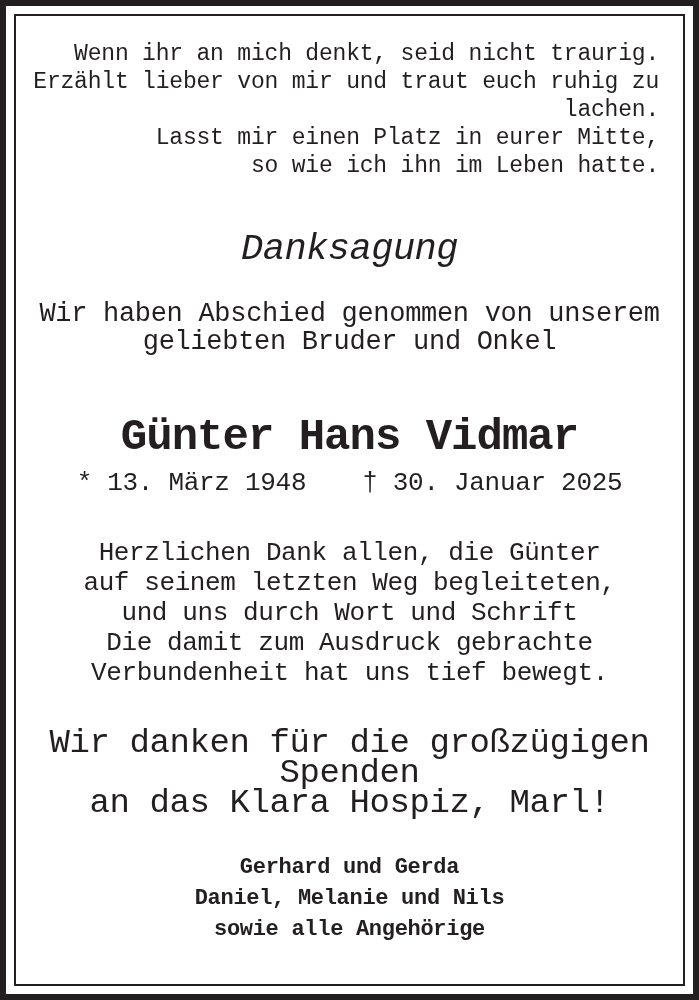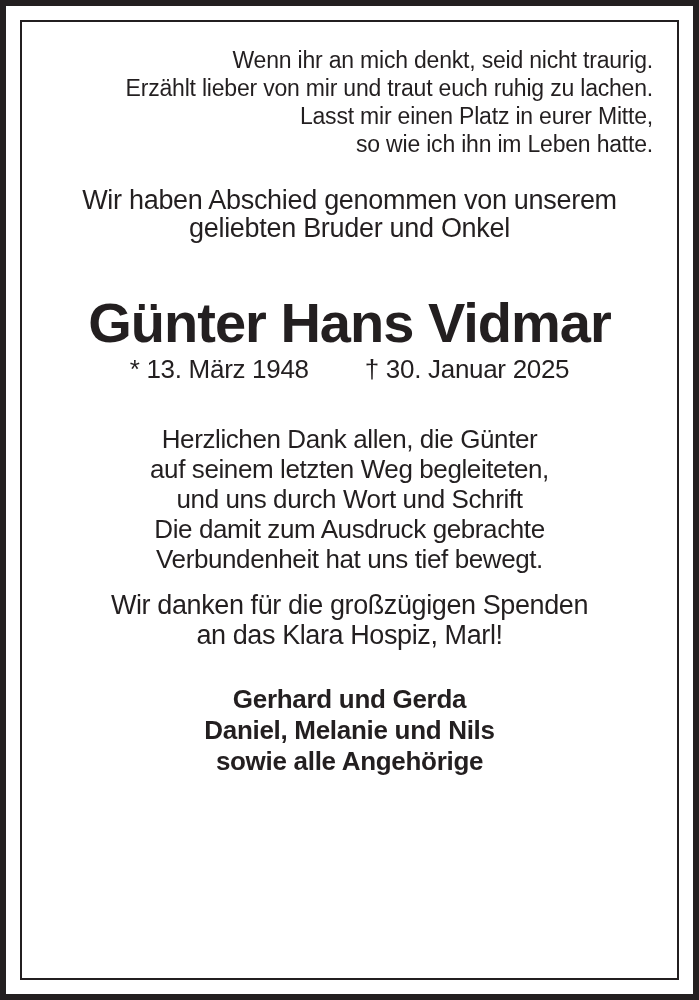--- a/index.html
+++ b/index.html
@@ -11,22 +11,22 @@
     margin:0;
     padding:0;
     background:var(--paper);
   }
   .page{
     width:699px;
     height:1000px;
     box-sizing:border-box;
     background:var(--paper);
     border:6px solid var(--ink);
-    padding:14px;
-    font-family:Liberation Sans, sans-serif;
+    padding:8px;
+    font-family:Liberation Mono, monospace;
     color:var(--ink);
   }
   .frame-inner{
     box-sizing:border-box;
     width:100%;
     height:100%;
     border:2px solid var(--ink);
     background:var(--paper);
     overflow:hidden;
   }
@@ -55,70 +55,71 @@
   .intro{
     margin-top:28px;
     text-align:center;
     font-size:27px;
     line-height:28px;
     letter-spacing:-0.3px;
   }
   .name{
     margin:50px 0 0 0;
     text-align:center;
-    font-size:56px;
+    font-size:44px;
     line-height:62px;
     font-weight:bold;
     letter-spacing:-1px;
   }
   .dates{
     display:flex;
     justify-content:center;
     gap:56px;
     font-size:26px;
     line-height:30px;
     letter-spacing:-0.3px;
   }
   .thanks{
     margin-top:40px;
     text-align:center;
     font-size:26px;
     line-height:30px;
     letter-spacing:-0.4px;
   }
   .donation{
-    margin-top:16px;
+    margin-top:40px;
     text-align:center;
-    font-size:27px;
+    font-size:34px;
     line-height:30px;
     letter-spacing:-0.4px;
   }
   .family{
     margin-top:34px;
     text-align:center;
-    font-size:26px;
+    font-size:22px;
     line-height:31px;
     font-weight:bold;
     letter-spacing:-0.3px;
   }
 </style>
 </head>
 <body>
 
 <div class="page">
   <div class="frame-inner">
     <div class="content">
 
       <div class="poem">
         <div>Wenn ihr an mich denkt, seid nicht traurig.</div>
         <div>Erzählt lieber von mir und traut euch ruhig zu lachen.</div>
         <div>Lasst mir einen Platz in eurer Mitte,</div>
         <div>so wie ich ihn im Leben hatte.</div>
       </div>
 
+      <div class="heading">Danksagung</div>
 
       <div class="intro">
         <div>Wir haben Abschied genommen von unserem</div>
         <div>geliebten Bruder und Onkel</div>
       </div>
 
       <div class="name">Günter Hans Vidmar</div>
 
       <div class="dates">
         <span>* 13. März 1948</span>

